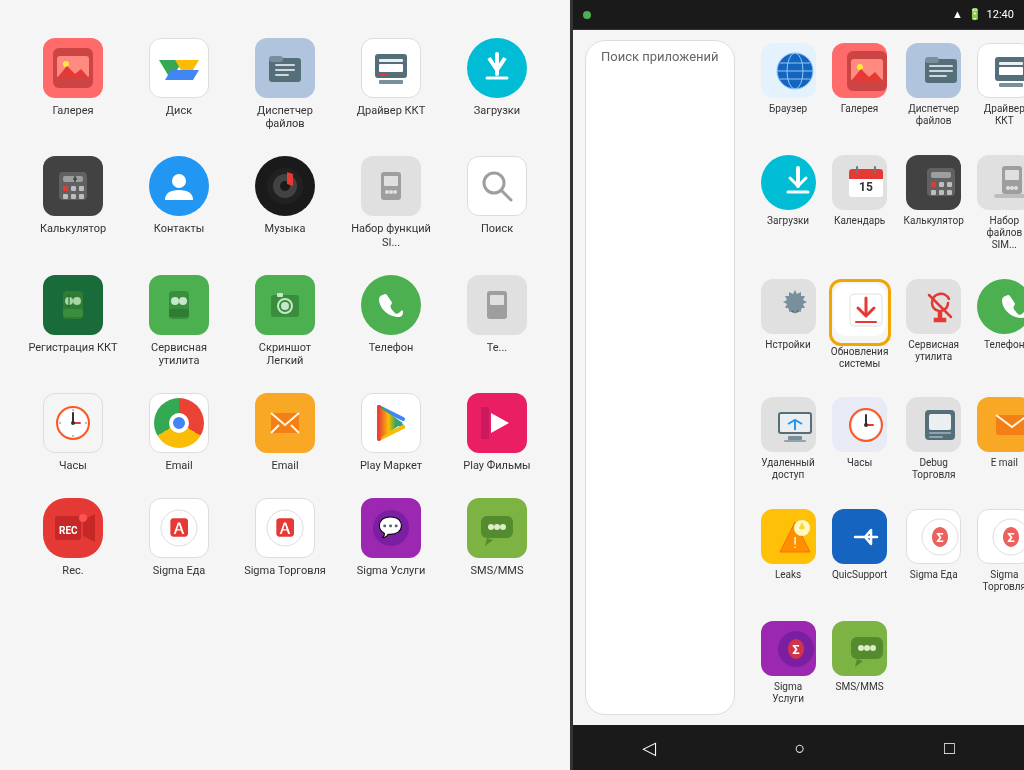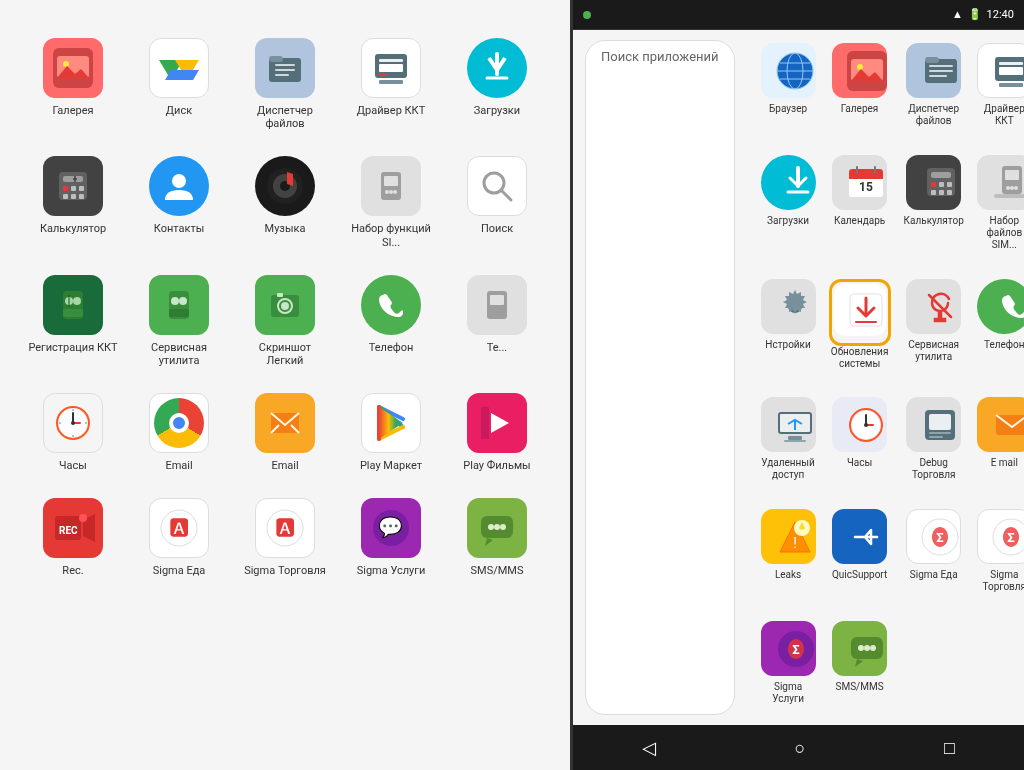--- a/index.html
+++ b/index.html
@@ -430,21 +430,21 @@
       <div class="app-icon" style="background:#e91e63;">
         <svg width="40" height="40" viewBox="0 0 40 40">
             <polygon points="14,10 32,20 14,30" fill="white"></polygon>
             <rect x="4" y="4" width="8" height="32" rx="1" fill="#ad1457" opacity="0.5"></rect>
           </svg>
       </div>
       <span class="app-label">Play Фильмы</span>
     </div>
 
     <div class="app-item">
-      <div class="app-icon" style="background:#e53935;">
+      <div class="app-icon" style="background:#e53935;border-radius:23px;">
         <svg width="44" height="44" viewBox="0 0 44 44">
           <rect x="4" y="10" width="26" height="24" rx="3" fill="#c62828"></rect>
           <polygon points="32,14 44,8 44,36 32,30" fill="#c62828"></polygon>
           <text x="8" y="28" font-size="10" fill="white" font-weight="bold">REC</text>
           <circle cx="32" cy="12" r="4" fill="#ff5252"></circle>
         </svg>
       </div>
       <span class="app-label">Rec.</span>
     </div>
 

